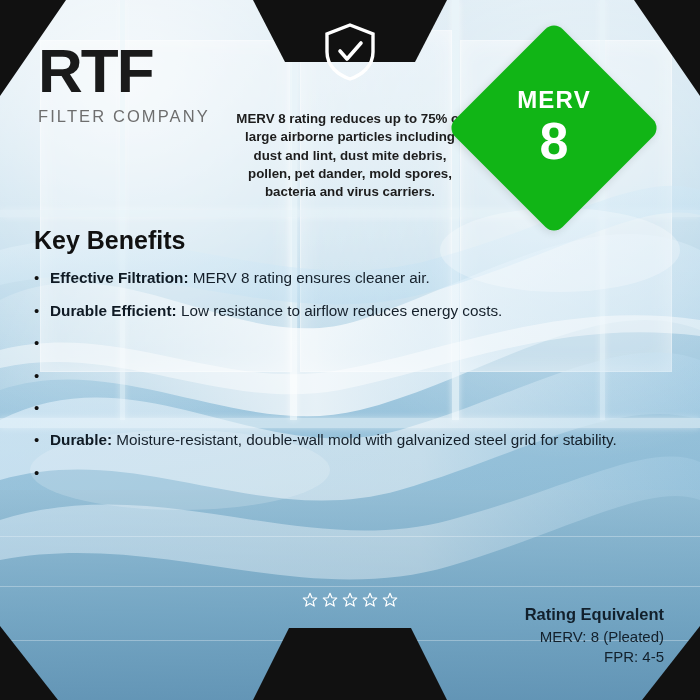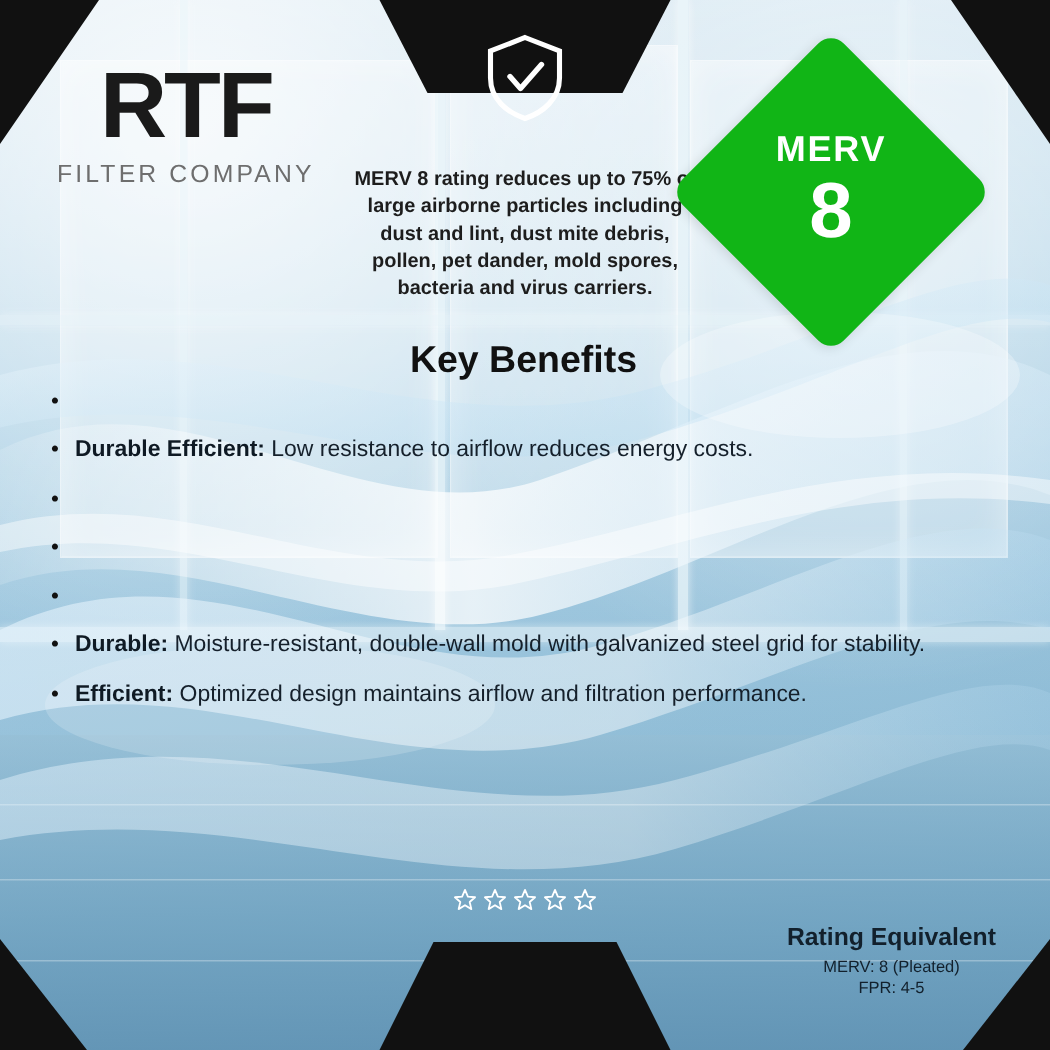--- a/index.html
+++ b/index.html
@@ -118,21 +118,20 @@
     border-bottom: 74px solid #111111;
     border-left: 58px solid transparent;
   }
 
   
   .logo {
     position: absolute;
     left: 38px;
     top: 42px;
     z-index: 6;
-    text-align: center;
   }
   .logo-main {
     font-family: "Liberation Sans", sans-serif;
     font-weight: bold;
     font-size: 62px;
     letter-spacing: -2px;
     color: #1a1a1a;
     line-height: 0.95;
   }
   .logo-sub {
@@ -208,22 +207,21 @@
     position: absolute;
     left: 34px;
     top: 226px;
     width: 630px;
     z-index: 6;
   }
   .benefits-title {
     font-size: 25px;
     font-weight: bold;
     color: #111111;
-    margin-bottom: 2px;
-    text-align: center;
+    margin-bottom: 12px;
   }
   .benefit-row {
     display: flex;
     align-items: flex-start;
     margin-bottom: 11px;
     font-size: 15.3px;
     line-height: 1.42;
     color: #15202b;
   }
   .bullet {
@@ -249,31 +247,31 @@
     display: flex;
     justify-content: space-between;
     z-index: 8;
   }
 
   
   .rating-box {
     position: absolute;
     right: 36px;
     bottom: 33px;
-    text-align: center;
+    text-align: right;
     z-index: 8;
     color: #12202c;
   }
   .rating-title {
     font-size: 16.5px;
     font-weight: bold;
     margin-bottom: 3px;
   }
   .rating-line {
-    font-size: 11px;
+    font-size: 15px;
     line-height: 1.34;
   }
 </style>
 </head>
 <body>
 
 <div class="poster">
 
   <div class="bg-window">
     <div class="pane" style="left:40px; top:40px; width:250px; height:330px;"></div>
@@ -344,20 +342,21 @@
       <div class="diamond-label">MERV</div>
       <div class="diamond-value">8</div>
     </div>
   </div>
 
   <div class="benefits">
     <div class="benefits-title">Key Benefits</div>
 
     <div class="benefit-row">
       <span class="bullet">•</span>
+      <span class="benefit-text"><b>Effective Filtration:</b><span> MERV 8 rating ensures cleaner air.</span></span>
     </div>
 
     <div class="benefit-row">
       <span class="bullet">•</span>
       <span class="benefit-text"><b>Durable Efficient:</b><span> Low resistance to airflow reduces energy costs.</span></span>
     </div>
 
     <div class="benefit-row">
       <span class="bullet">•</span>
     </div>
@@ -370,21 +369,20 @@
       <span class="bullet">•</span>
     </div>
 
     <div class="benefit-row">
       <span class="bullet">•</span>
       <span class="benefit-text"><b>Durable:</b><span> Moisture-resistant, double-wall mold with galvanized steel grid for stability.</span></span>
     </div>
 
     <div class="benefit-row">
       <span class="bullet">•</span>
-      <span class="benefit-text"><b>Efficient:</b><span> Optimized design maintains airflow and filtration performance.</span></span>
     </div>
   </div>
 
   <div class="stars">
     <svg width="16" height="16" viewBox="0 0 20 20">
         <path d="M10 1.6 L12.4 7.2 L18.4 7.7 L13.9 11.7 L15.3 17.6 L10 14.4 L4.7 17.6 L6.1 11.7 L1.6 7.7 L7.6 7.2 Z" fill="none" stroke="#ffffff" stroke-width="1.5" stroke-linejoin="round"></path>
       </svg>
     <svg width="16" height="16" viewBox="0 0 20 20">
         <path d="M10 1.6 L12.4 7.2 L18.4 7.7 L13.9 11.7 L15.3 17.6 L10 14.4 L4.7 17.6 L6.1 11.7 L1.6 7.7 L7.6 7.2 Z" fill="none" stroke="#ffffff" stroke-width="1.5" stroke-linejoin="round"></path>
       </svg>

